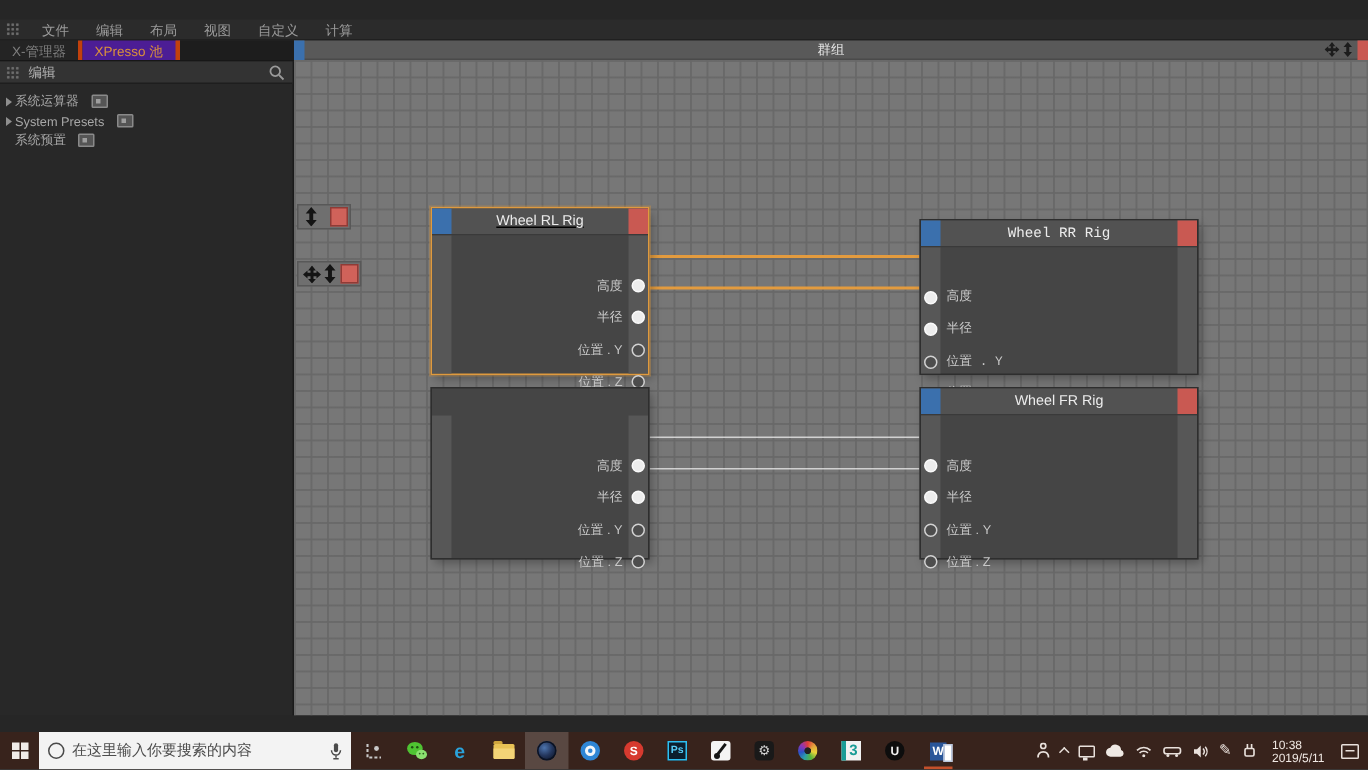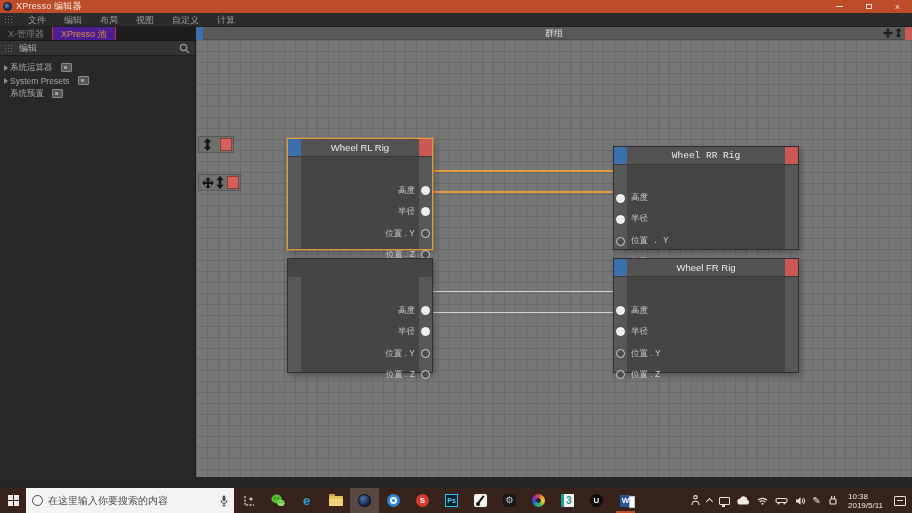--- a/index.html
+++ b/index.html
@@ -19,21 +19,21 @@
   
   .menubar { position:absolute; left:0; top:13px; width:912px; height:14px; background:#2b2b2b;
              display:flex; align-items:center; gap:0; border-bottom:1px solid #202020; }
   .grip { width:9px; height:9px; margin:0 6px 0 4px; flex:0 0 auto;
           background-image:radial-gradient(#6d6d6d 0.8px, transparent 1px); background-size:3px 3px; }
   .menu-item { font-size:9px; color:#9b9b9b; padding:0 9px; line-height:14px; }
 
   
   .tabrow { position:absolute; left:0; top:27px; width:196px; height:14px; background:#1d1d1d;
             display:flex; align-items:stretch; border-bottom:1px solid #171717; }
-  .tab { padding:0 8px; font-size:9px; line-height:14px; color:#7e7e7e; background:#242424; border-right:1px solid #c2410c; }
+  .tab { padding:0 8px; font-size:9px; line-height:14px; color:#7e7e7e; background:#242424; border-right:3px solid #c2410c; }
   .tab[data-active="true"] { background:#4c1d95; color:#d9913c; }
 
   
   .left-panel { position:absolute; left:0; top:41px; width:196px; height:436px; background:#282828; border-right:1px solid #1a1a1a; }
   .panel-header { height:15px; background:#333; display:flex; align-items:center; border-bottom:1px solid #1e1e1e; }
   .panel-header .label { font-size:9px; color:#b2b2b2; }
   .panel-header svg { margin-left:auto; margin-right:5px; }
   .tree { padding-top:5px; }
   .tree-row { display:flex; align-items:center; height:13px; padding-left:4px; }
   .tri { width:0; height:0; border-left:4px solid #8f8f8f; border-top:3px solid transparent; border-bottom:3px solid transparent; margin-right:2px; }
@@ -53,21 +53,21 @@
   
   .canvas { position:absolute; left:196px; top:40px; width:716px; height:437px; background-color:#777;
             background-image:linear-gradient(to right, rgba(104,104,104,.9) 1px, transparent 1px),
                              linear-gradient(to bottom, rgba(104,104,104,.9) 1px, transparent 1px);
             background-size:11px 11px; overflow:hidden; }
   .wire { position:absolute; }
   .wire.orange { height:2px; background:#e39b3e; }
   .wire.gray { height:1px; background:rgba(225,225,225,.85); }
 
   .node { position:absolute; background:#454545; border:1px solid #2e2e2e; box-shadow:2px 3px 6px rgba(0,0,0,.28); }
-  .node[data-selected="true"] { border:1px solid #df9a3e; box-shadow:0 0 0 1px rgba(223,154,62,.35), 2px 3px 6px rgba(0,0,0,.28); }
+  .node[data-selected="true"] { border:1px solid #df9a3e; box-shadow:0 0 0 1px rgba(223,154,62,.35), 2px 3px 6px rgba(0,0,0,.28);text-decoration:underline; }
   .node-header { height:18px; display:flex; align-items:stretch; background:#525252; border-bottom:1px solid #3a3a3a; }
   .nh-blue { width:13px; background:#3b70ad; }
   .nh-red  { width:13px; background:#c95952; }
   .nh-title { flex:1; text-align:center; font-size:9.5px; line-height:18px; color:#ececec; }
   .node-body { position:absolute; left:0; right:0; top:18px; bottom:0; }
   .strip { position:absolute; top:0; bottom:0; width:13px; background:#575757; }
   .strip.l { left:0; } .strip.r { right:0; }
   .port { position:absolute; left:0; right:0; height:12px; line-height:12px; font-size:8.5px; color:#c9c9c9; }
   .port .dot { position:absolute; top:1.5px; width:9px; height:9px; border-radius:50%; border:1px solid #d2d2d2; background:#4d4d4d; }
   .port[data-connected="true"] .dot { background:#ededed; border-color:#fafafa; }
@@ -134,33 +134,20 @@
   .clock { text-align:left; font-size:8px; line-height:9px; color:#f0e8e3; margin-left:3px; }
   .ac-icon { width:12px; height:10px; border:1.2px solid #e9e1dc; border-radius:1px; position:relative; margin-left:4px; }
   .ac-icon::after { content:""; position:absolute; left:2px; top:3px; right:2px; height:1px; background:#e9e1dc; }
   svg { display:block; }
 </style>
 </head>
 <body>
 
 <div class="screen">
 
-  <div class="titlebar">
-    <span class="c4d-badge"></span>
-    <span class="title">XPresso 编辑器</span>
-    <div class="win-controls">
-      <span class="wc">
-          <i class="bar"></i>
-        </span>
-      <span class="wc">
-          <i class="sq"></i>
-        </span>
-      <span class="wc">×</span>
-    </div>
-  </div>
 
   <div class="menubar">
     <span class="grip"></span>
     <span class="menu-item">文件</span>
     <span class="menu-item">编辑</span>
     <span class="menu-item">布局</span>
     <span class="menu-item">视图</span>
     <span class="menu-item">自定义</span>
     <span class="menu-item">计算</span>
   </div>

